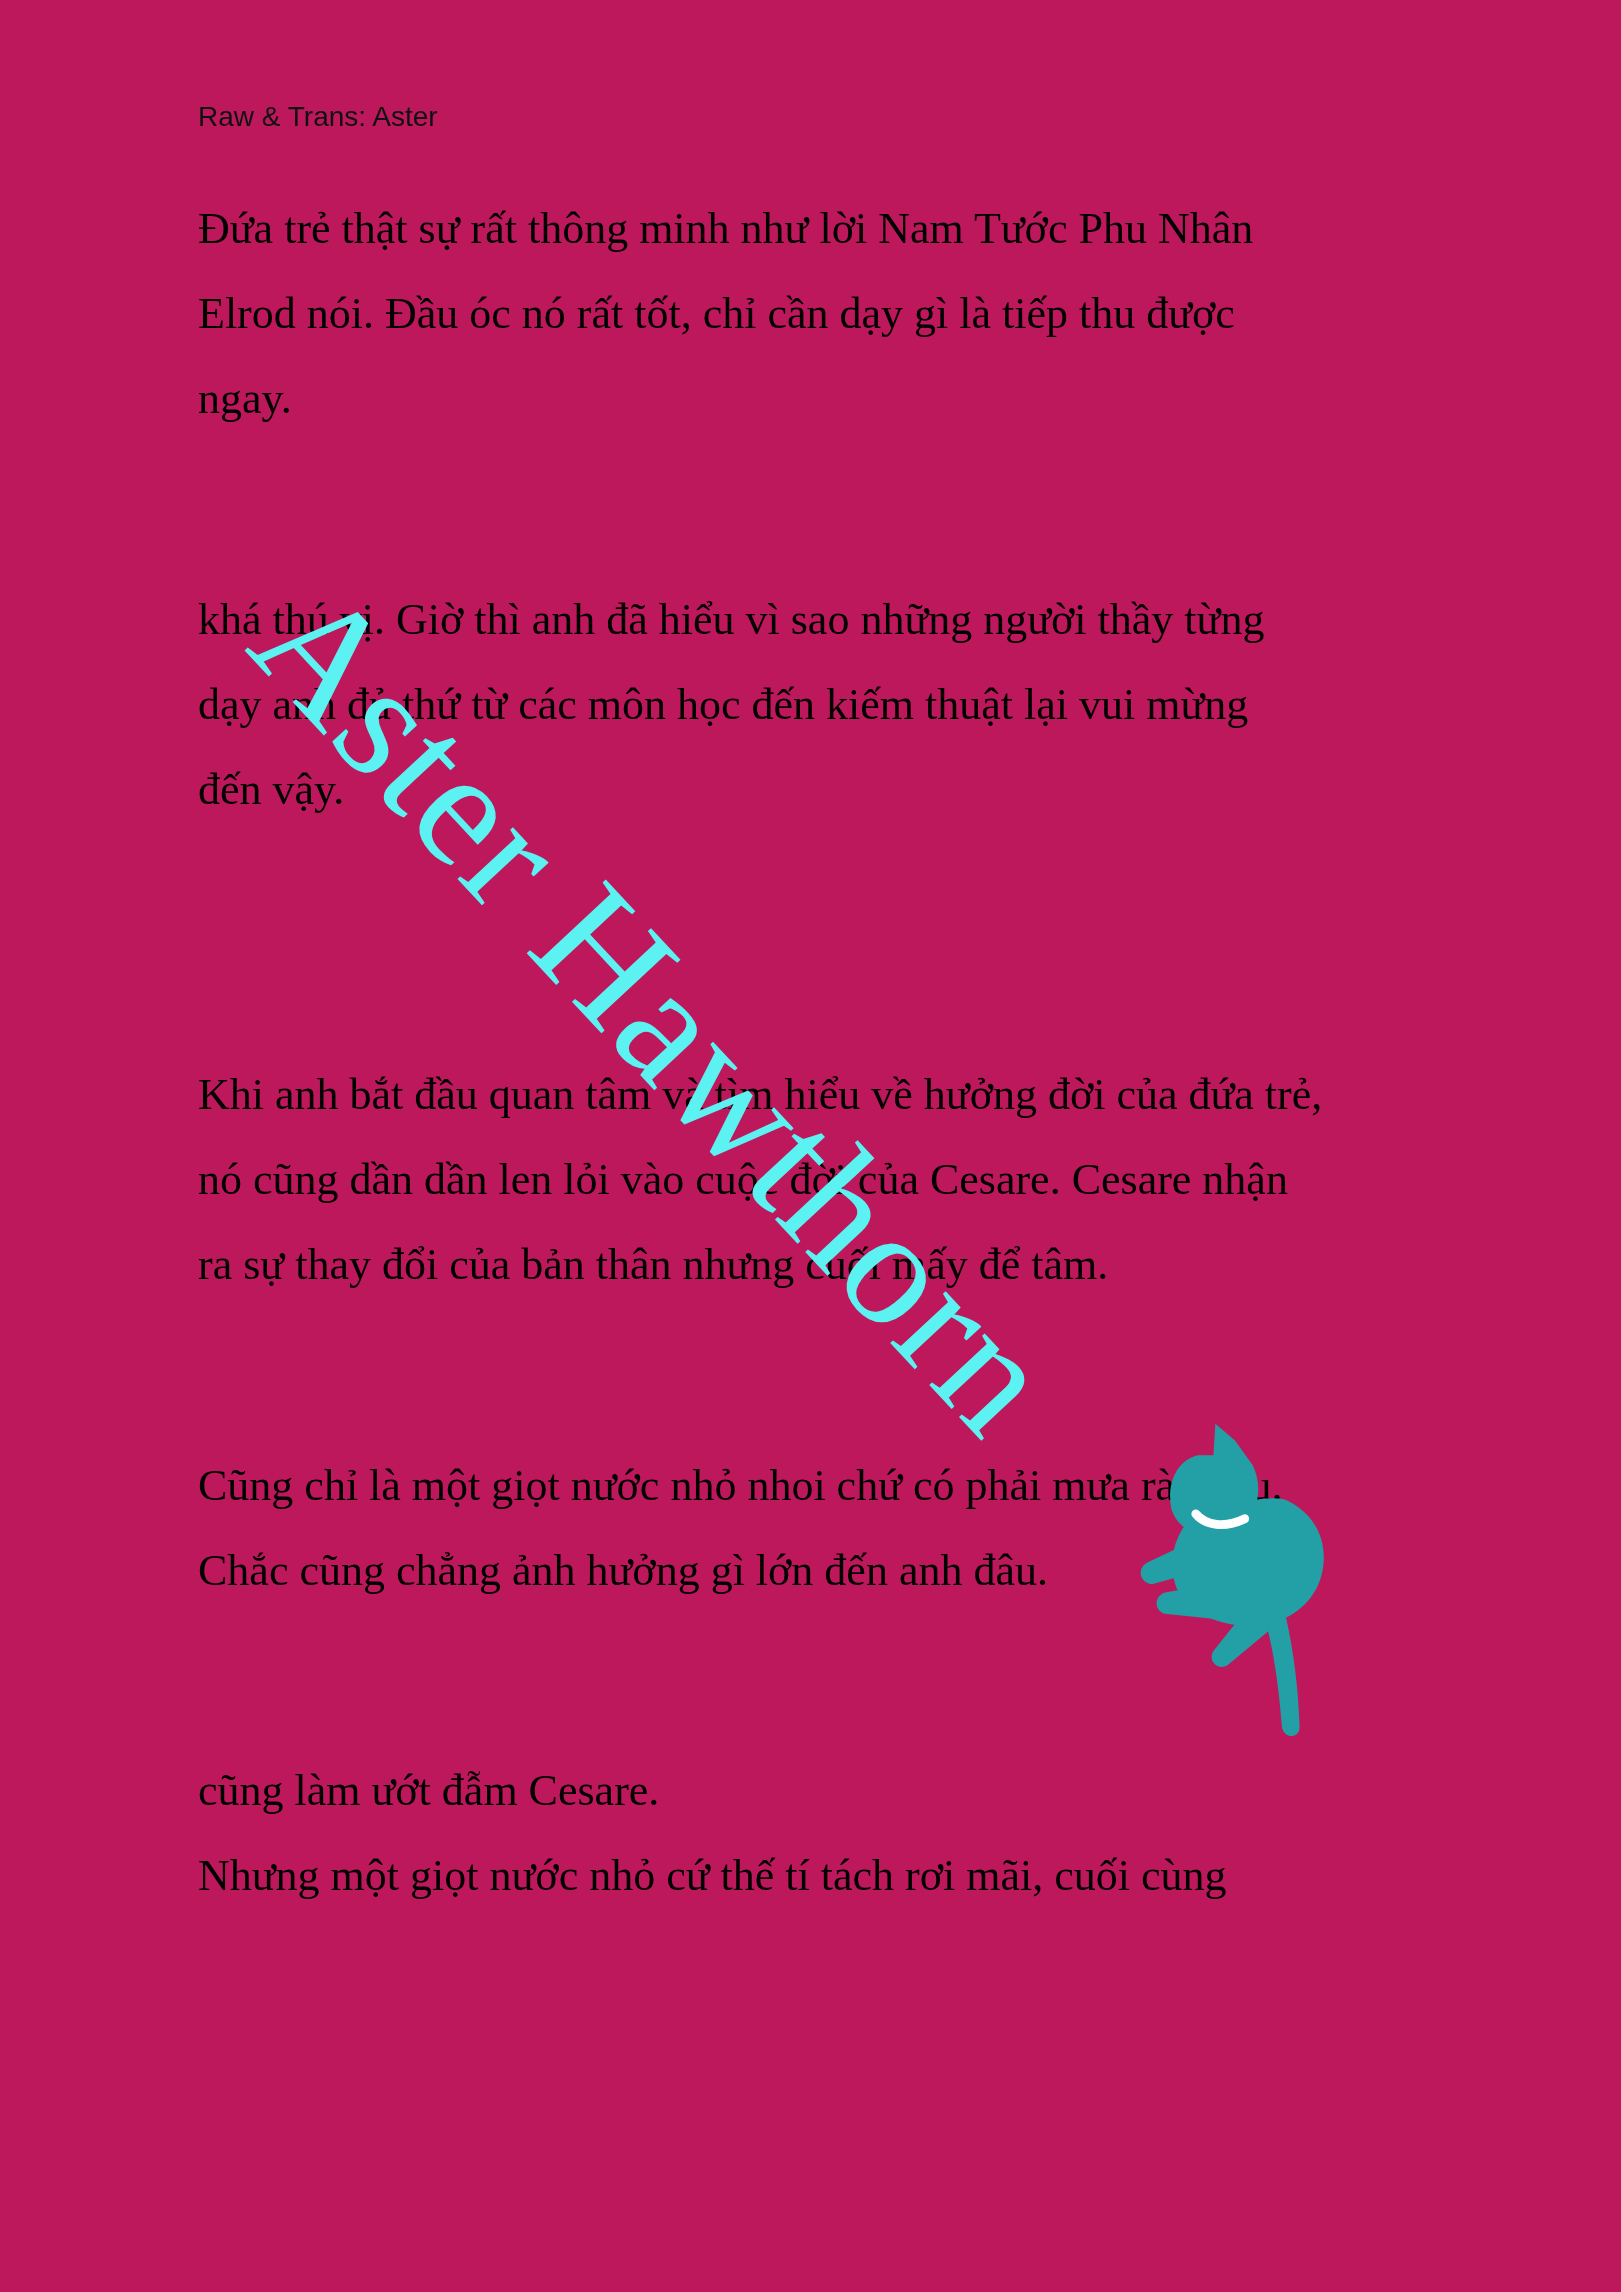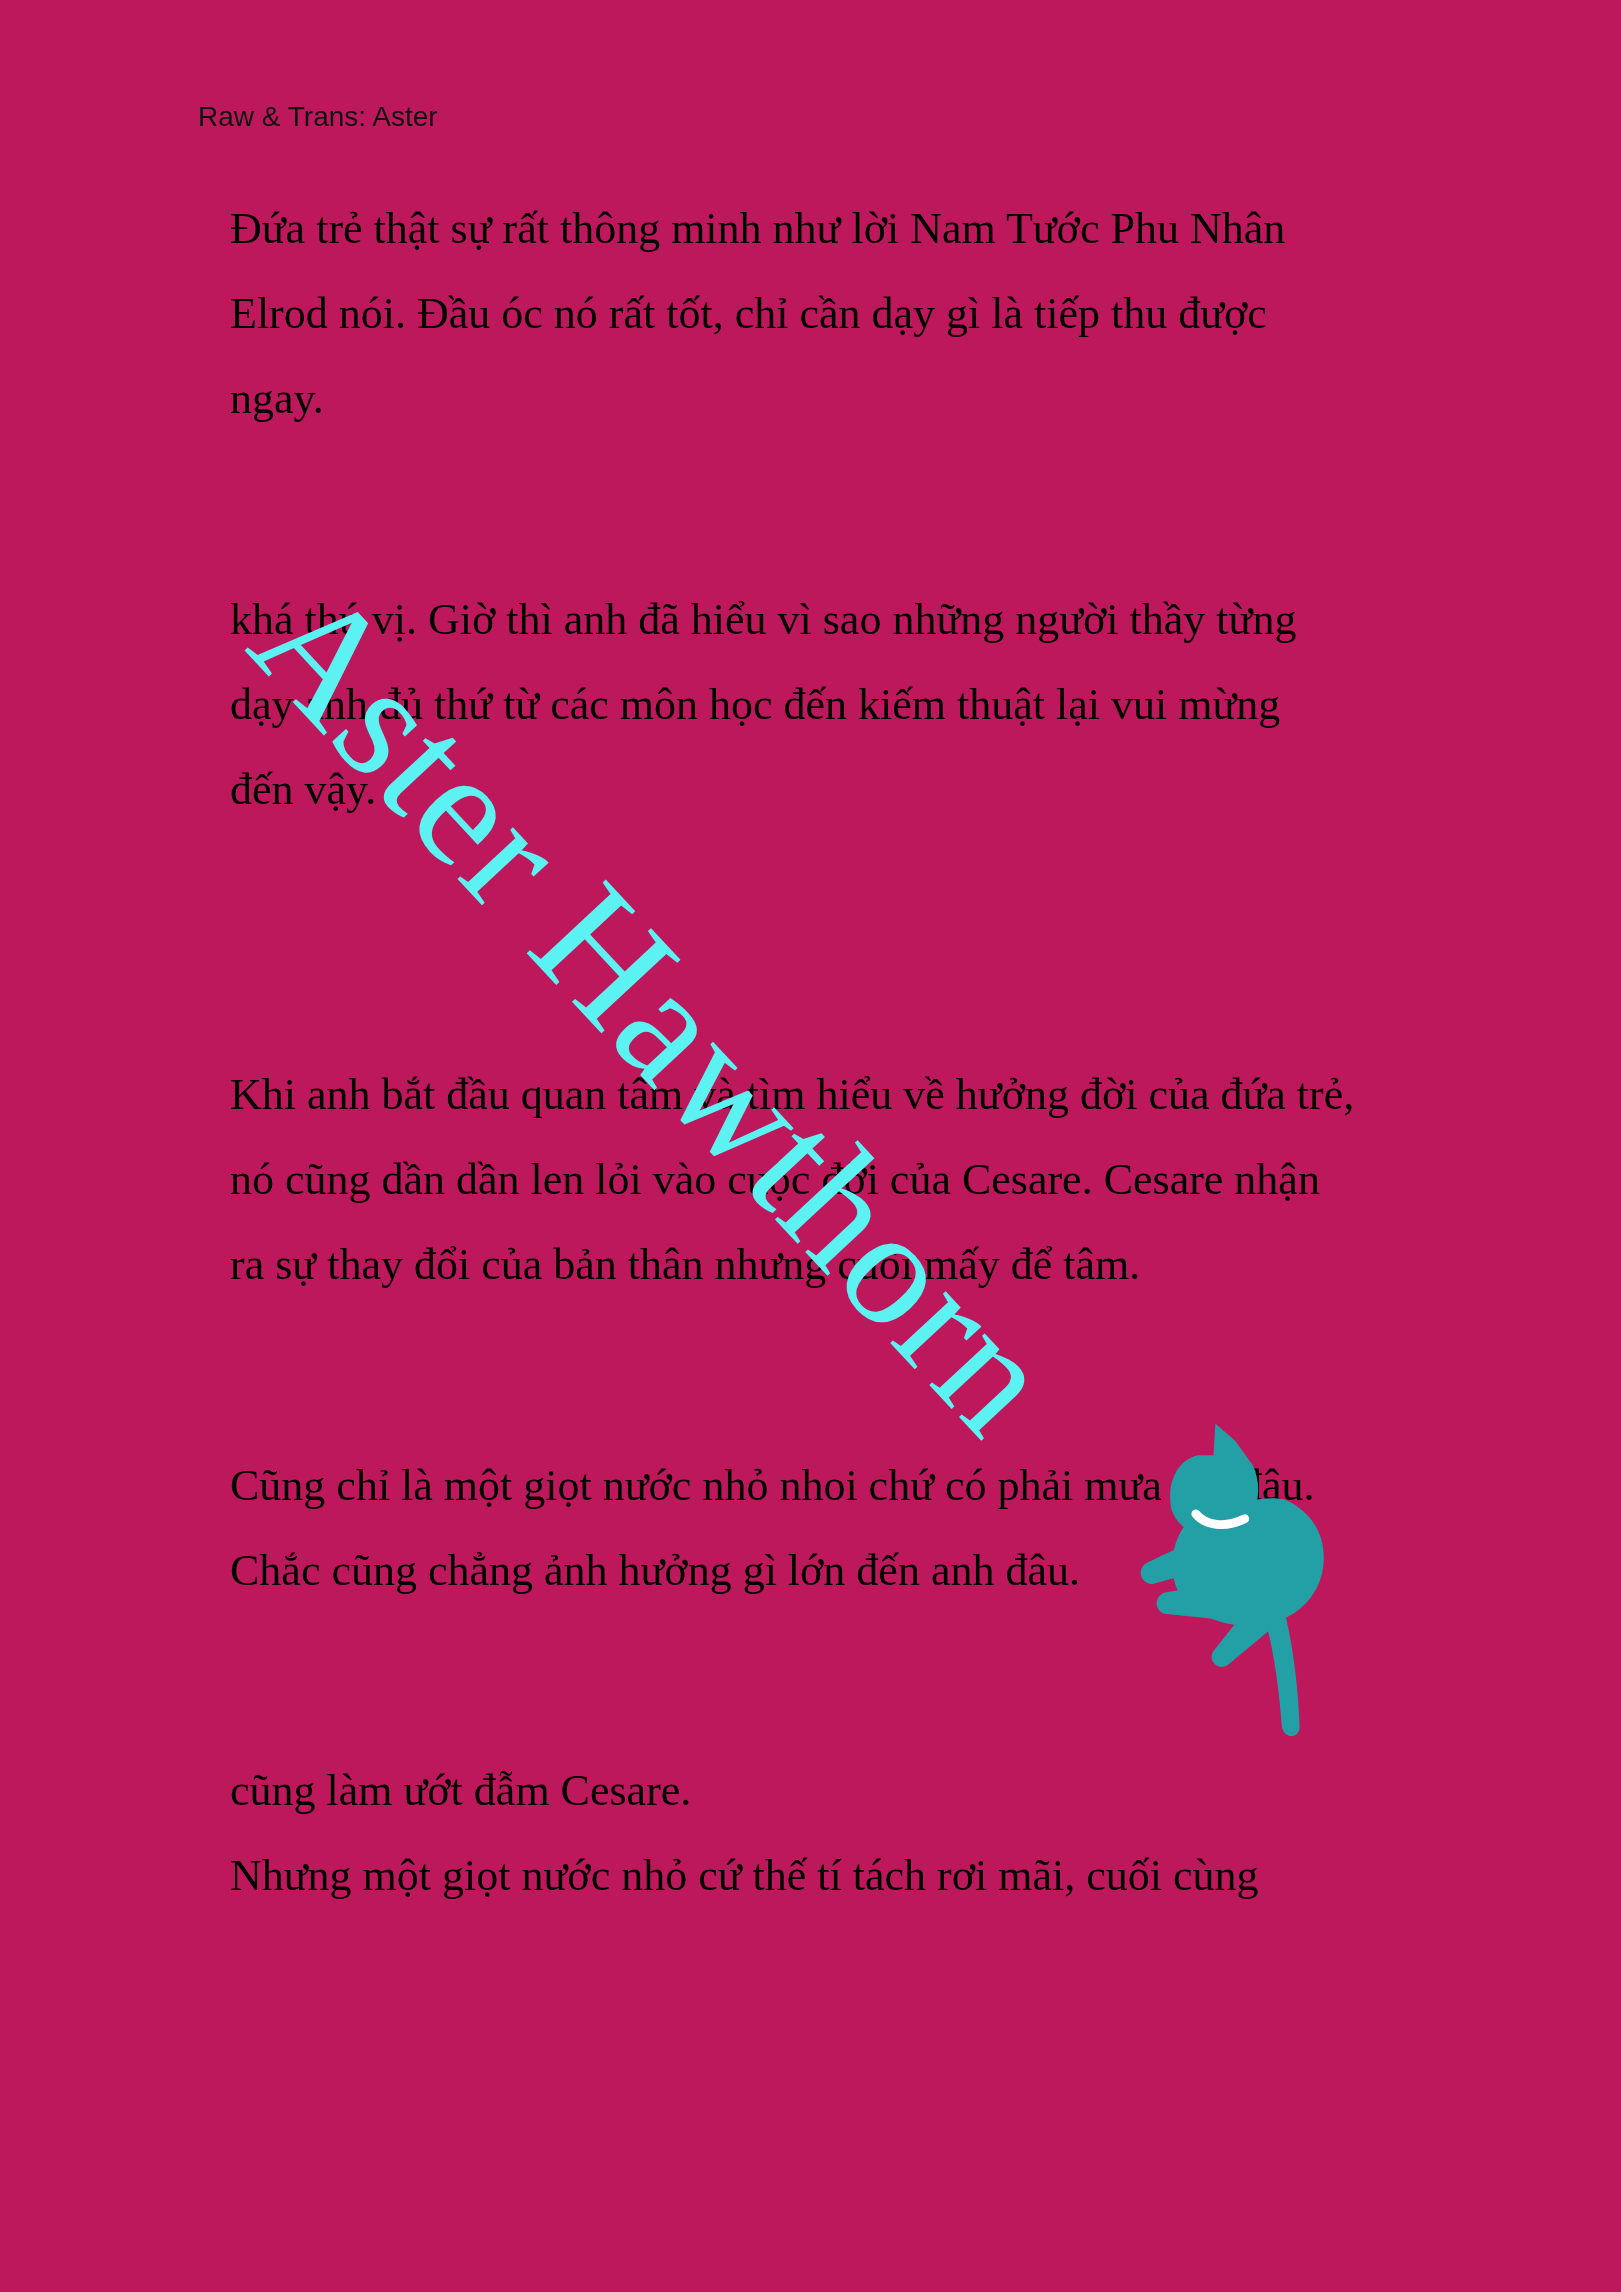--- a/index.html
+++ b/index.html
@@ -8,21 +8,21 @@
     .header {
       position: absolute; left: 198px; top: 99px;
       font-family: "Liberation Sans", sans-serif; font-size: 28px; color: #111;
       line-height: 35px; white-space: nowrap;
     }
     .para {
       position: absolute; left: 198px; width: 1274px;
       font-family: "Liberation Serif", serif; font-size: 44px; color: #000;
       line-height: 85px; margin: 0;
     }
-    .line { display: block; white-space: nowrap; height: 85px; margin-left: 32px; }
+    .line { display: block; white-space: nowrap; height: 85px; }
     .watermark {
       position: absolute; left: 231px; top: 961px;
       font-family: "Liberation Serif", serif; font-size: 165px; color: #5cf2f2;
       white-space: nowrap; transform-origin: 0 50%;
       transform: rotate(47deg); line-height: 1; pointer-events: none;
       letter-spacing: 2px;
     }
     .cat { position: absolute; left: 1127px; top: 1416px; width: 211px; height: 323px; }
   </style>
 </head>

